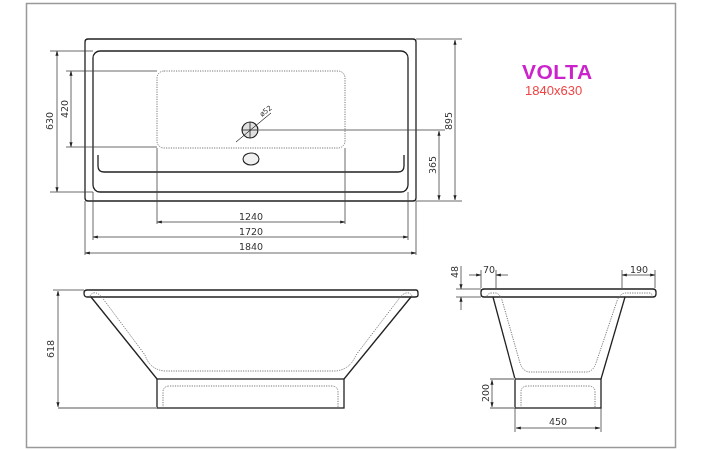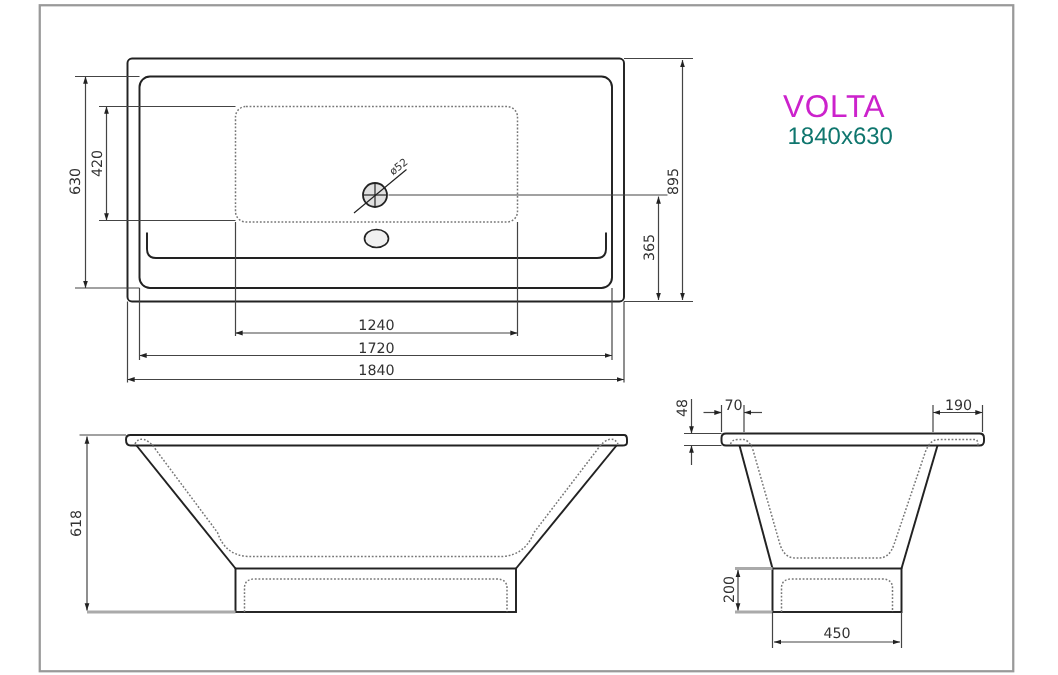--- a/index.html
+++ b/index.html
@@ -1,19 +1,19 @@
 <!DOCTYPE html>
 <html><head>
 <meta charset="utf-8">
 <style>
   html, body { margin: 0; padding: 0; background: #ffffff; }
   body { width: 705px; height: 450px; position: relative; overflow: hidden; font-family: "DejaVu Sans", sans-serif; }
   #drawing { position: absolute; left: 0; top: 0; }
-  .title { position: absolute; left: 522px; top: 60px; font-family: "Liberation Sans", sans-serif; font-size: 21px; color: #cc22cc; letter-spacing: 0.5px; }
-  .subtitle { position: absolute; left: 525px; top: 83px; font-family: "Liberation Sans", sans-serif; font-size: 16px; color: #0f766e; }
+  .title { position: absolute; left: 522px; top: 60px; font-family: "Liberation Sans", sans-serif; font-size: 21px; color: #cc22cc; letter-spacing: 0.5px; font-weight: bold; }
+  .subtitle { position: absolute; left: 525px; top: 83px; font-family: "Liberation Sans", sans-serif; font-size: 13px; color: #ef4444; }
   .dim { font-family: "DejaVu Sans", sans-serif; font-size: 9.5px; fill: #333; }
   .ln { stroke: #222; stroke-width: 1.3; fill: none; }
   .thin { stroke: #444; stroke-width: 0.8; fill: none; }
   .dot { stroke: #777; stroke-width: 1; fill: none; stroke-dasharray: 1.2 1.2; }
   .gray { stroke: #aaa; stroke-width: 2; fill: none; }
 </style>
 </head>
 <body>
 
 <svg id="drawing" width="705" height="450" viewBox="0 0 705 450" xmlns="http://www.w3.org/2000/svg">

